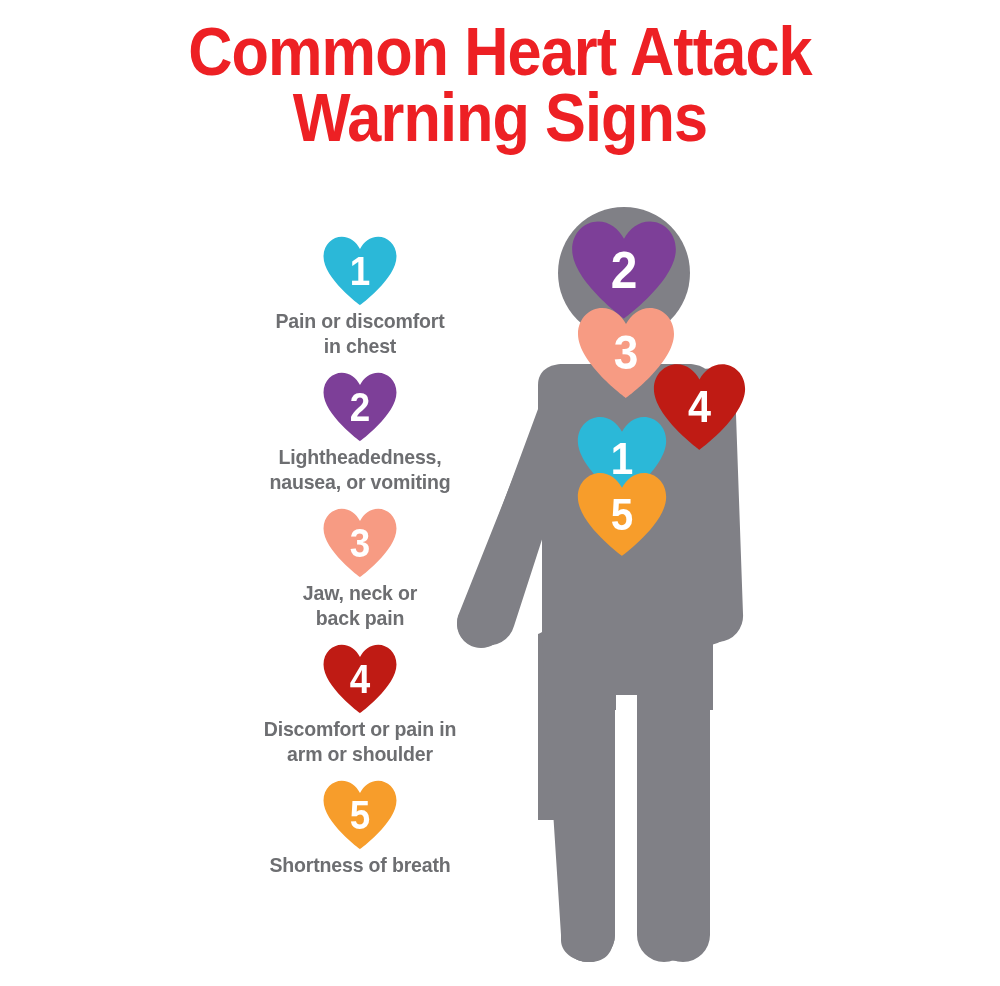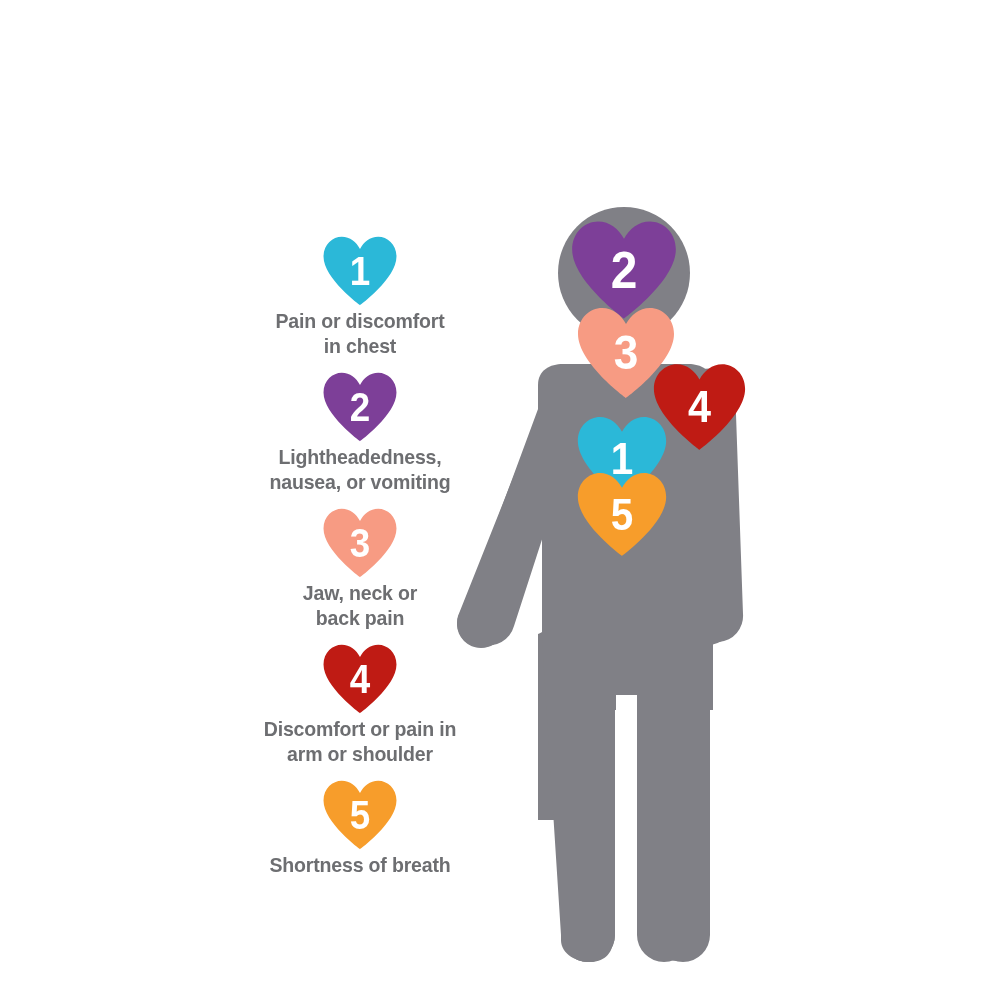--- a/index.html
+++ b/index.html
@@ -109,20 +109,24 @@
   
   .body-heart {
     position: absolute;
   }
 </style>
 </head>
 <body>
 
 <div id="poster">
 
+  <div id="title-block">
+    <span class="title-line">Common Heart Attack</span>
+    <span class="title-line">Warning Signs</span>
+  </div>
 
   <div id="legend">
 
     <div class="legend-item">
       <div class="legend-heart-wrap">
         <span class="heart">
           <svg width="76" height="70" viewBox="0 0 100 92" aria-hidden="true">
             <path d="M50 91 C50 91 2 56 2 27 C2 11 14 1 26 1 C37 1 45 8 50 17 C55 8 63 1 74 1 C86 1 98 11 98 27 C98 56 50 91 50 91 Z" fill="#2BB8D8"></path>
           </svg>
           <span class="heart-num" style="font-size:40px; padding-bottom:9px;">1</span>

